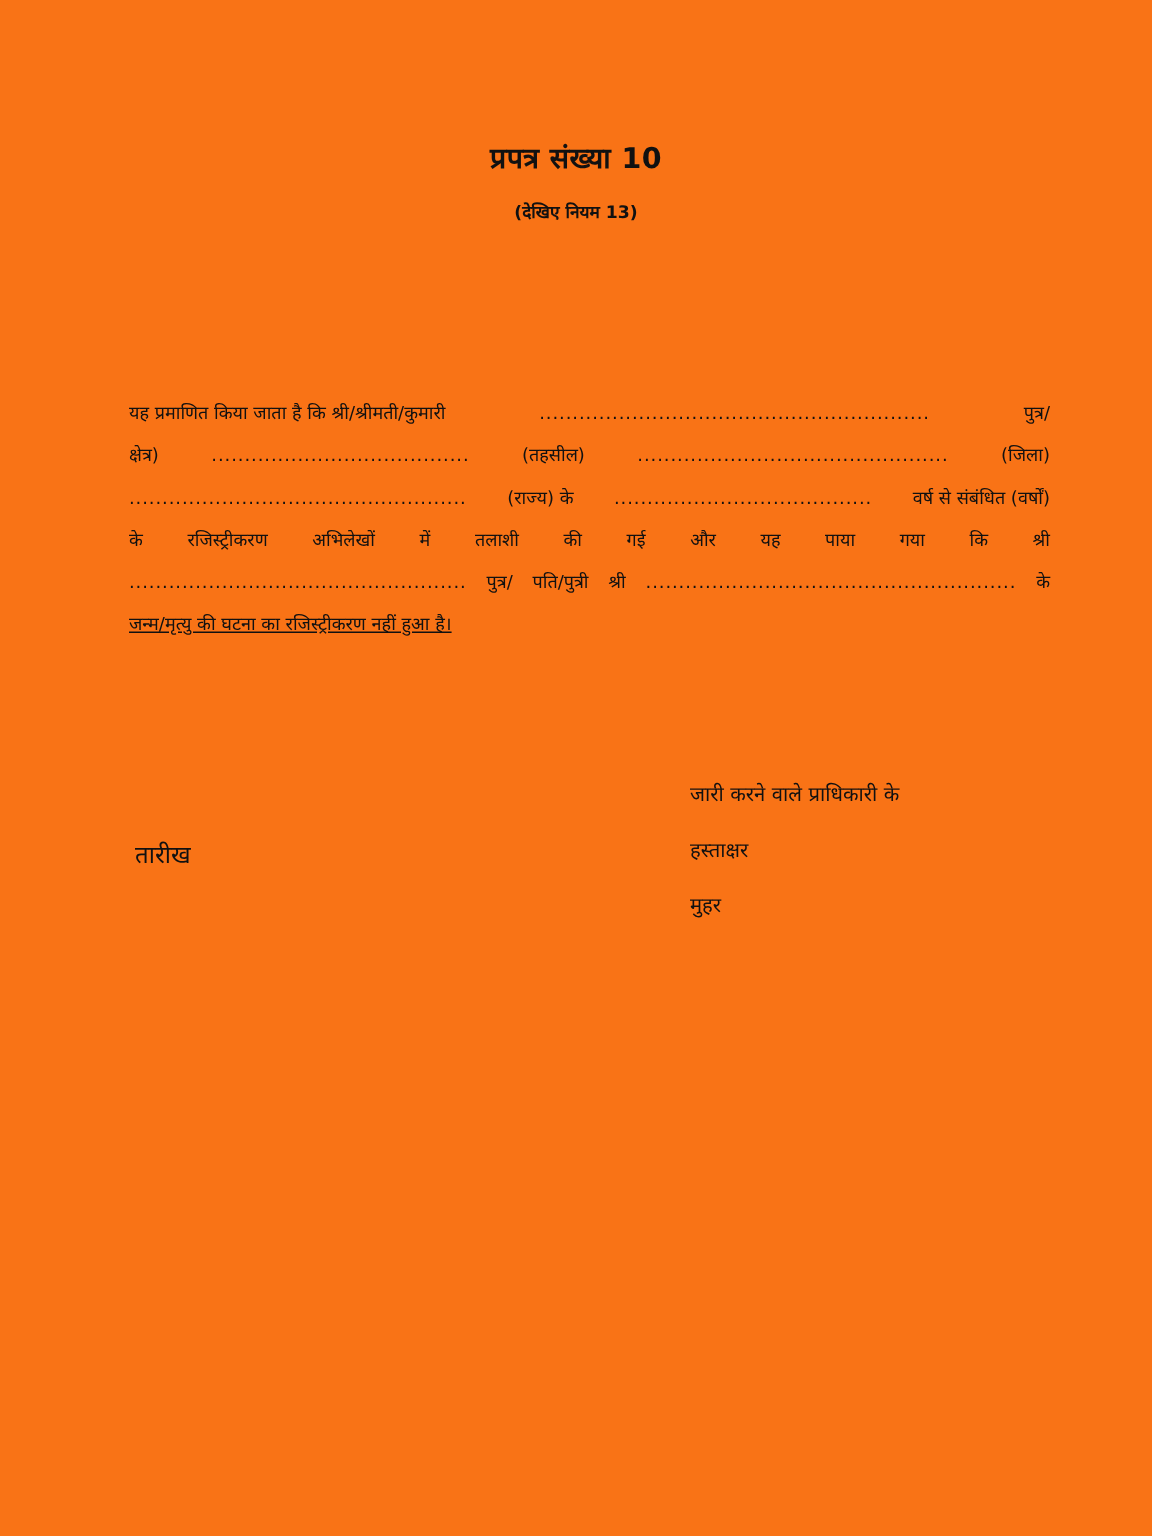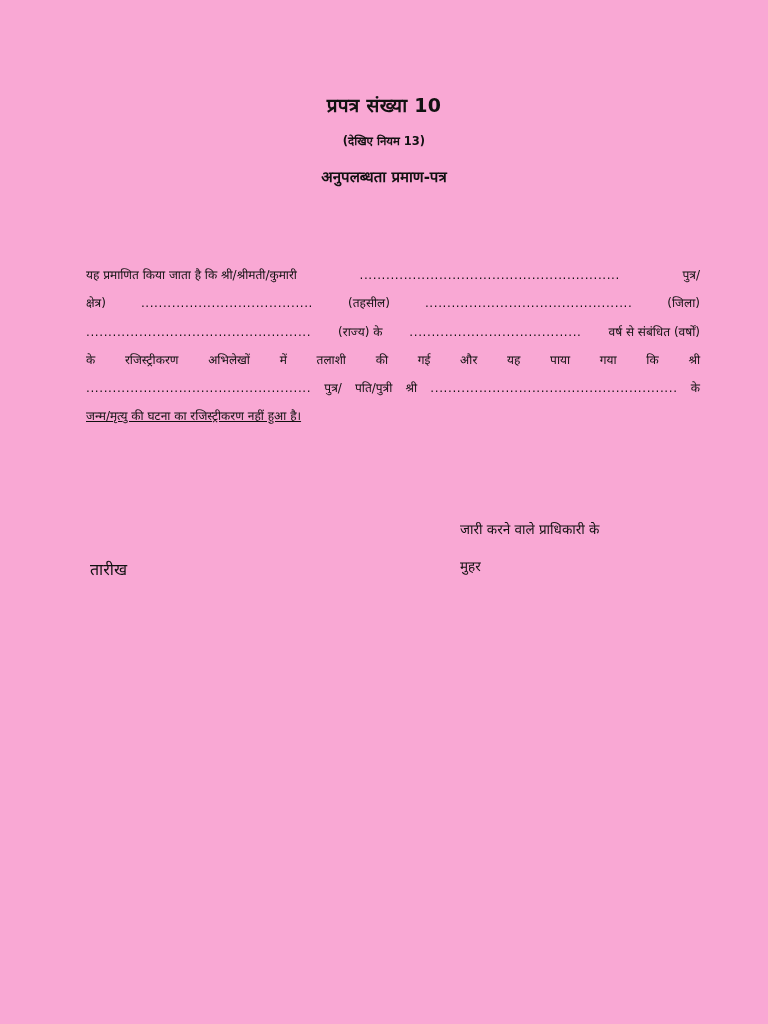--- a/index.html
+++ b/index.html
@@ -12,21 +12,21 @@
       height: 1024px;
       position: relative;
       overflow: hidden;
       color: #111111;
       font-family: "DejaVu Sans", "Liberation Sans", sans-serif;
     }
     .page {
       position: absolute;
       left: 0; top: 0;
       width: 768px; height: 1024px;
-      background: #f9a8d4;
+      background: #f97316;
     }
     .center {
       position: absolute;
       left: 0;
       width: 768px;
       text-align: center;
       white-space: nowrap;
     }
     .title {
       top: 92px;
@@ -90,21 +90,20 @@
       font-size: 16px;
     }
   </style>
 </head>
 <body>
 
 <div class="page">
 
   <div class="center title">प्रपत्र संख्या 10</div>
   <div class="center subtitle">(देखिए नियम 13)</div>
-  <div class="center heading">अनुपलब्धता प्रमाण-पत्र</div>
 
   <div class="body-block">
 
     <div class="line">
       <span>यह प्रमाणित किया जाता है कि श्री/श्रीमती/कुमारी</span>
       <span class="dots">...........................................................</span>
       <span>पुत्र/</span>
     </div>
 
 
@@ -151,16 +150,17 @@
     <div class="line left">
       <span>जन्म/मृत्यु की घटना का रजिस्ट्रीकरण नहीं हुआ है।</span>
     </div>
 
   </div>
 
   <div class="date-label">तारीख</div>
 
   <div class="sig-block">
     <div class="sig-line">जारी करने वाले प्राधिकारी के</div>
+    <div class="sig-line">हस्ताक्षर</div>
     <div class="sig-line">मुहर</div>
   </div>
 
 </div>
 
 </body></html>

